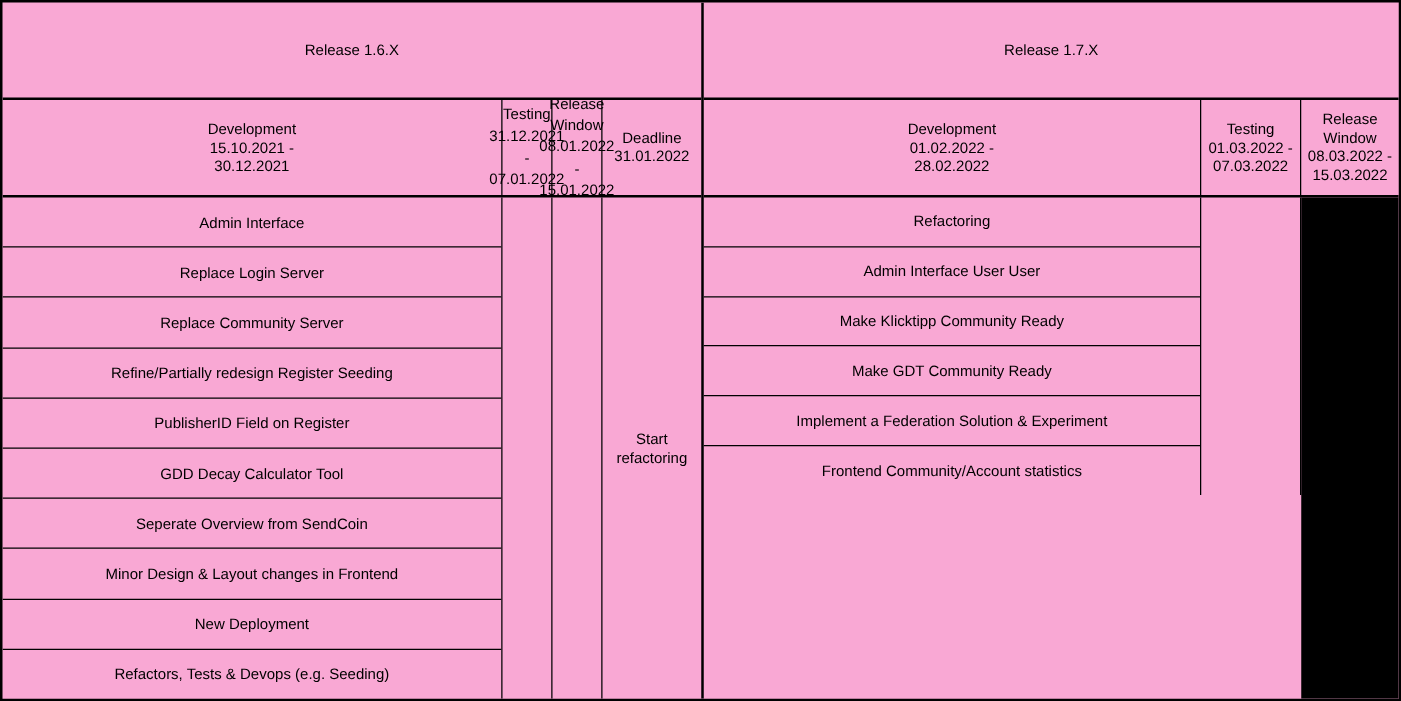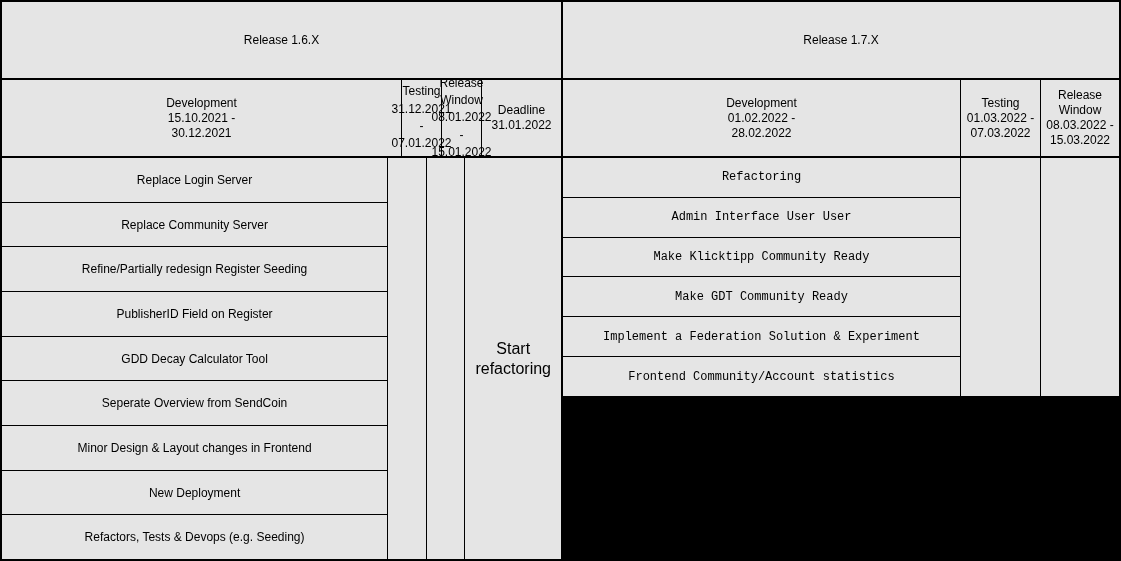--- a/index.html
+++ b/index.html
@@ -1,21 +1,21 @@
 <!DOCTYPE html>
 <html><head>
 <meta charset="utf-8">
 <style>
   * { margin: 0; padding: 0; box-sizing: border-box; }
   html, body { background: #ffffff; }
   .root {
     width: 1121px;
     height: 561px;
     border: 2px solid #000000;
-    background: #e5e5e5;
+    background: #f9a8d4;
     display: flex;
     font-family: "Liberation Sans", sans-serif;
     color: #000000;
     overflow: hidden;
   }
   .section { display: flex; flex-direction: column; height: 100%; }
   .section-left { width: 559px; }
   .section-right { flex: 1; border-left: 2px solid #000000; }
 
   .cell {
@@ -57,23 +57,23 @@
     border-bottom: 1px solid #000000;
     display: flex;
     align-items: center;
     justify-content: center;
     text-align: center;
     font-size: 12px;
   }
   .task-col .task-cell:last-child { border-bottom: none; }
 
   .empty-col { }
-  .deadline-note { font-size: 16px; padding: 0 10px; }
+  .deadline-note { font-size: 12px; padding: 0 10px; }
 
-  .right-body { flex: 1; display: flex; flex-direction: column; min-height: 0; font-family: Liberation Mono, monospace; }
+  .right-body { flex: 1; display: flex; min-height: 0; }
   .right-upper { height: 238px; display: flex; }
   .redacted { flex: 1; background: #000000; }
 </style>
 </head>
 <body>
 
 <div class="root">
 
   <div class="section section-left">
     <div class="cell title-cell">Release 1.6.X</div>
@@ -90,20 +90,21 @@
 Window
 08.01.2022
 -
 15.01.2022</div>
       <div class="cell col-deadline">Deadline
 31.01.2022</div>
     </div>
 
     <div class="body-row">
       <div class="col-dev-l task-col">
+        <div class="task-cell">Admin Interface</div>
         <div class="task-cell">Replace Login Server</div>
         <div class="task-cell">Replace Community Server</div>
         <div class="task-cell">Refine/Partially redesign Register Seeding</div>
         <div class="task-cell">PublisherID Field on Register</div>
         <div class="task-cell">GDD Decay Calculator Tool</div>
         <div class="task-cell">Seperate Overview from SendCoin</div>
         <div class="task-cell">Minor Design &amp; Layout changes in Frontend</div>
         <div class="task-cell">New Deployment</div>
         <div class="task-cell">Refactors, Tests &amp; Devops (e.g. Seeding)</div>
       </div>

